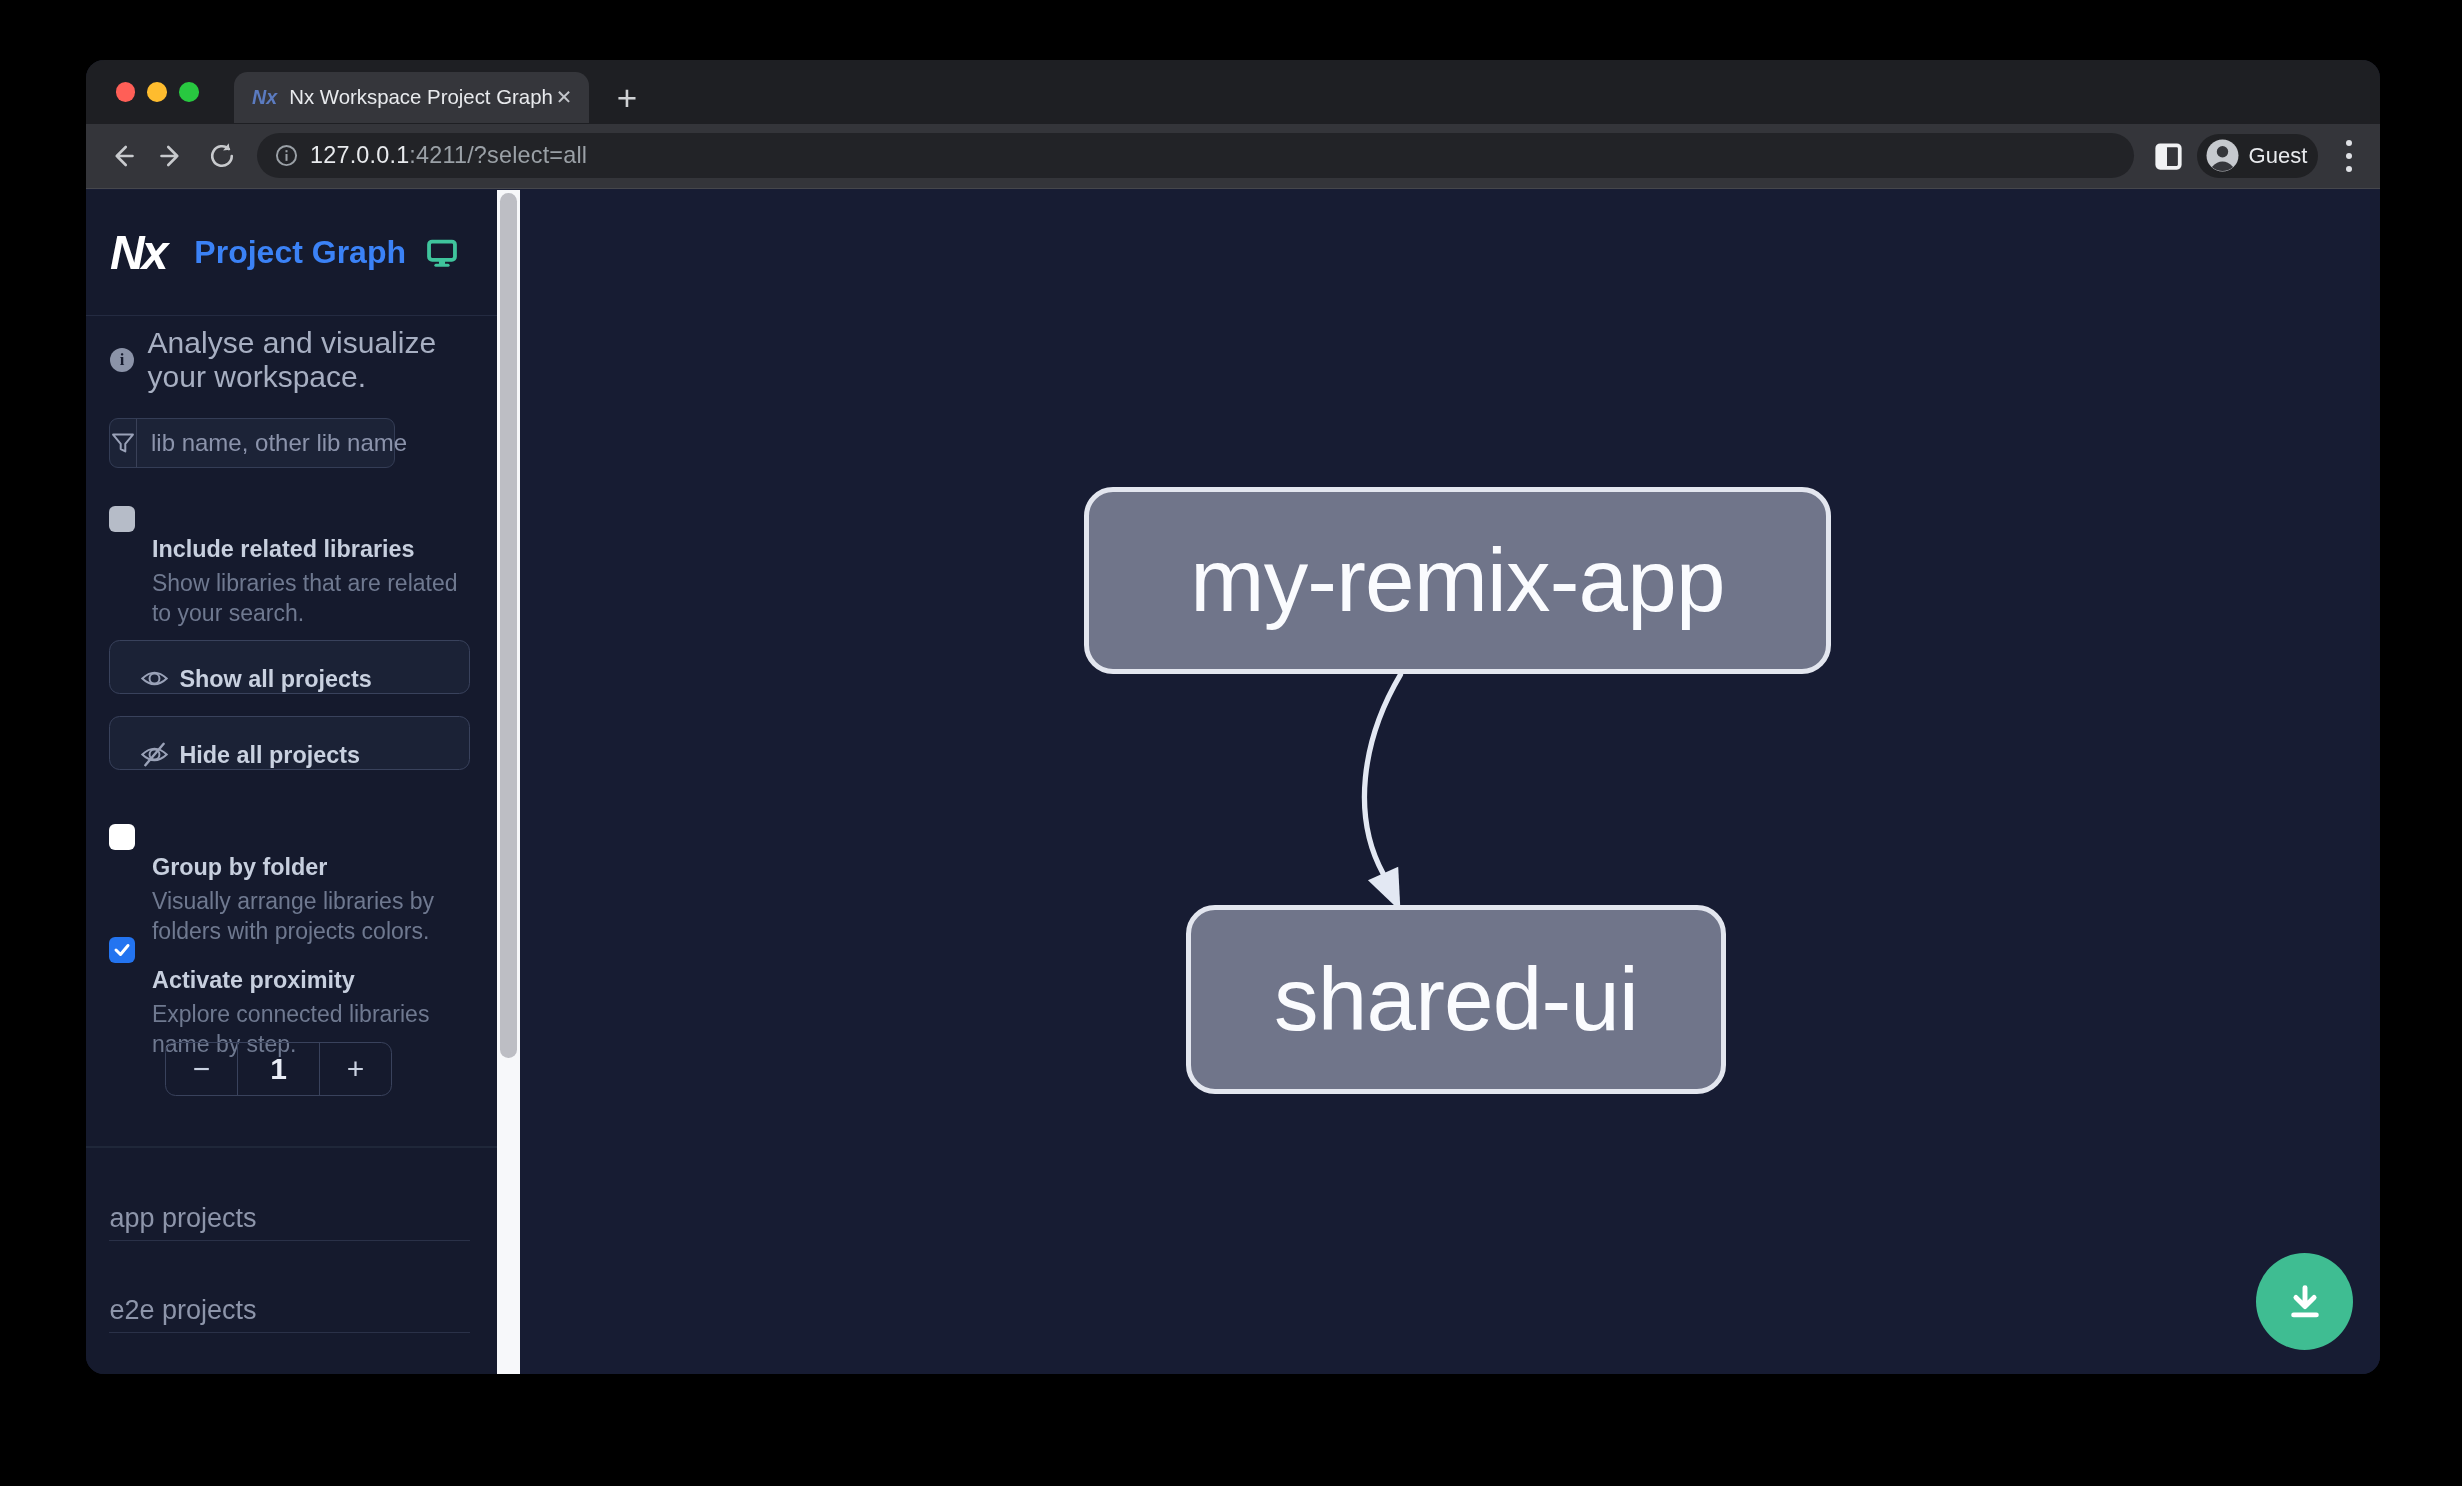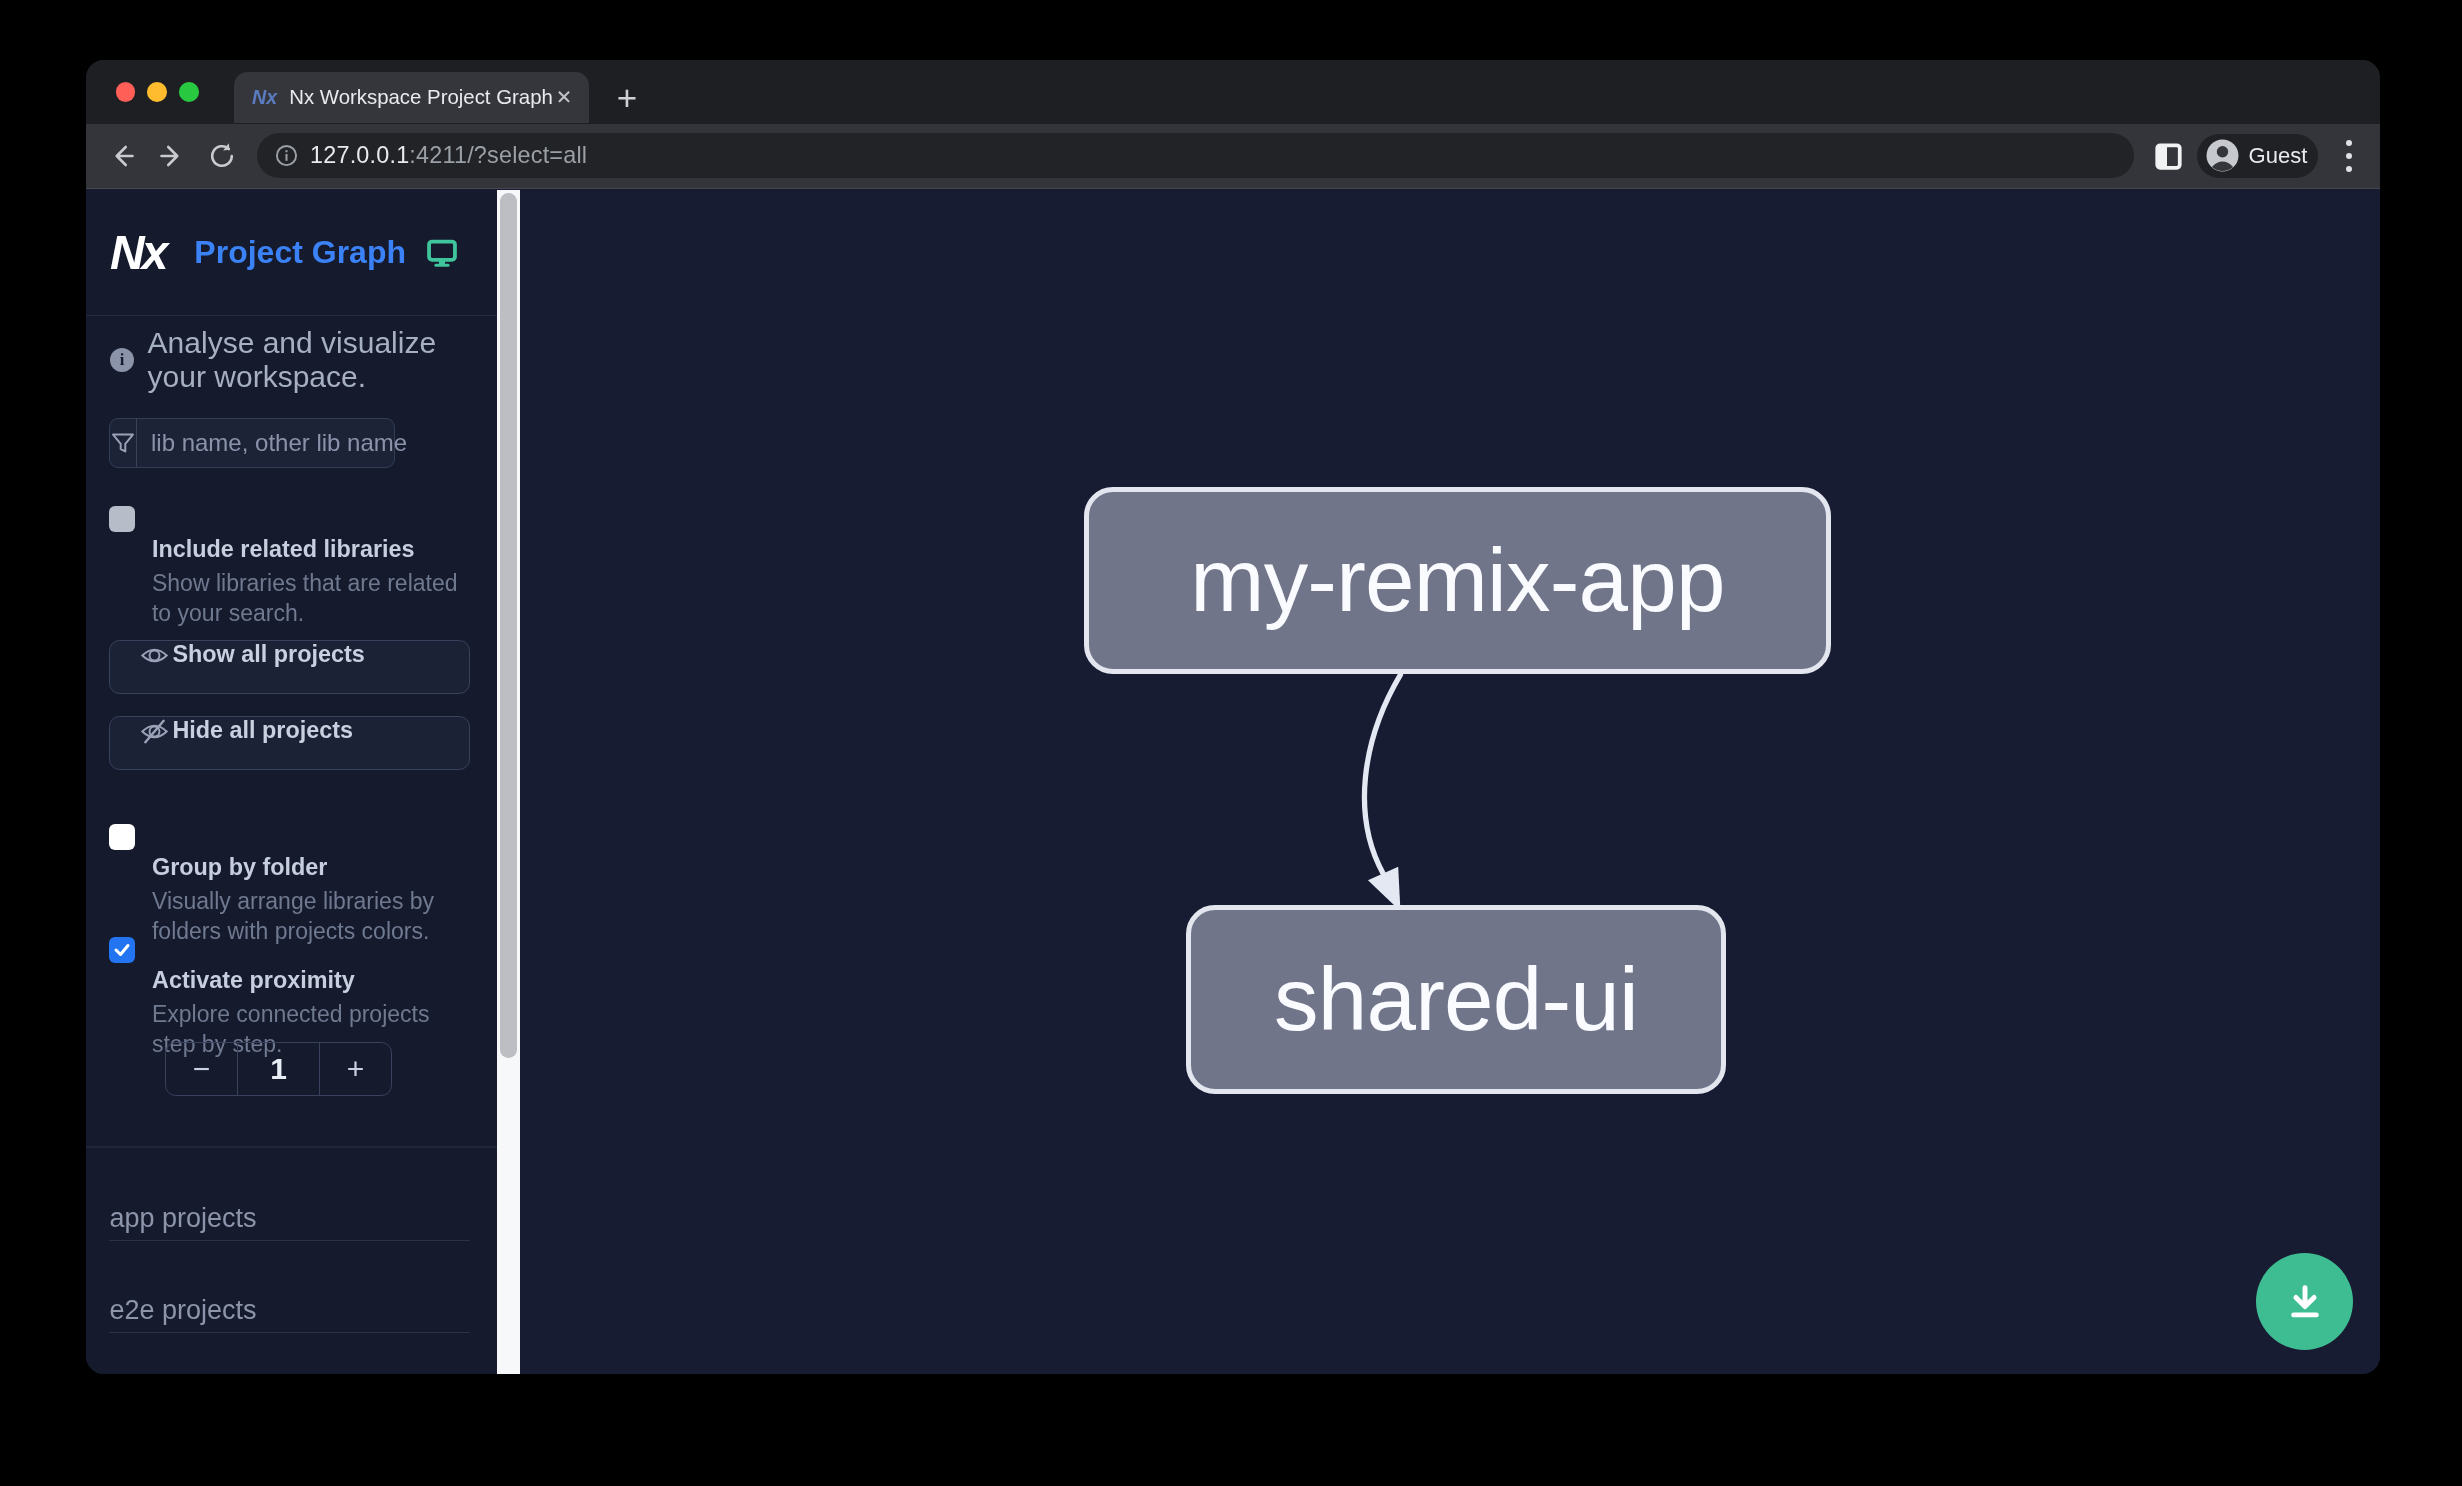--- a/index.html
+++ b/index.html
@@ -112,21 +112,21 @@
   .checkbox svg { display:none; }
   .checkbox.checked { background:#2374f0; }
   .checkbox.checked svg { display:block; }
   .checkbox--muted { background:#b6bcc8; }
   .toggle-label { font-size:23.4px; font-weight:700; line-height:32px; color:#c7cfde;margin-top:30px; }
   .toggle-desc  { font-size:23px; line-height:30px; color:#6f7990; margin-top:3px; width:327px; }
 
   .sb-button {
     position:absolute; left:23.4px; width:361px; height:54px;
     background:#1b2236; border:1.5px solid #39425c; border-radius:10.6px;
-    display:flex; align-items:flex-start; justify-content:flex-start; gap:3px; padding:0 30px;
+    display:flex; align-items:flex-end; justify-content:flex-start; gap:10px; padding:0 30px;
     font-size:23.4px; font-weight:700; color:#c9d1e0;
   }
   .sb-button.show { top:450px; }
   .sb-button.hide { top:526px; }
 
   .stepper {
     position:absolute; left:79px; top:852px; width:227px; height:54px;
     border:1.5px solid #39425c; border-radius:10.6px; display:flex; overflow:hidden;
   }
   .stepper .cell { flex:1; display:flex; align-items:center; justify-content:center;
@@ -289,21 +289,21 @@
       </div>
 
       <div class="toggle-row t3">
         <span class="checkbox checked">
           <svg width="18" height="18" viewBox="0 0 24 24">
               <path d="M4 12 L10 18 L20 6" stroke="#fff" stroke-width="4" fill="none" stroke-linecap="round" stroke-linejoin="round"></path>
             </svg>
         </span>
         <div>
           <div class="toggle-label">Activate proximity</div>
-          <div class="toggle-desc">Explore connected projects step by step.</div>
+          <div class="toggle-desc">Explore connected libraries name by step.</div>
         </div>
       </div>
 
       <div class="stepper">
         <div class="cell">−</div>
         <div class="cell value">1</div>
         <div class="cell">+</div>
       </div>
 
       <div class="sb-divider"></div>

